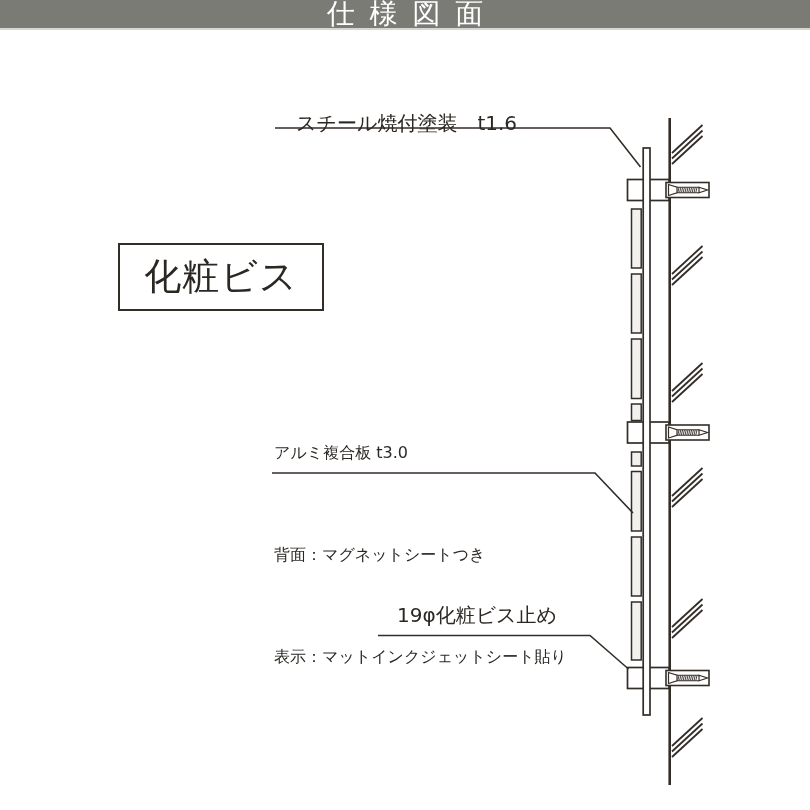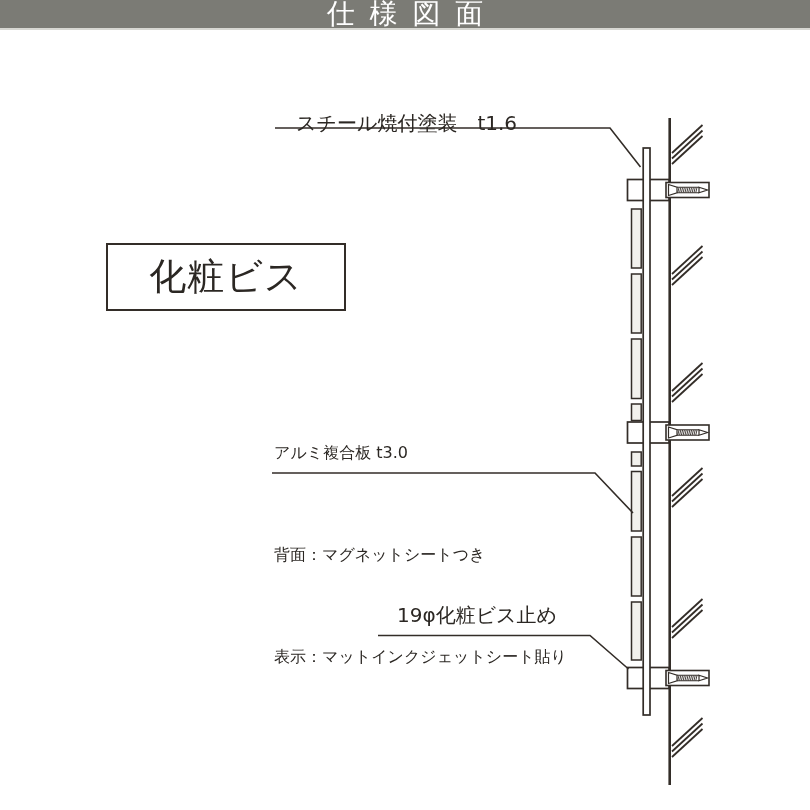--- a/index.html
+++ b/index.html
@@ -31,21 +31,21 @@
 
   svg.drawing{position:absolute;left:0;top:0;color:var(--line);}
 
   .lbl{position:absolute;font-size:20px;line-height:24px;color:var(--text);white-space:pre;}
   .steel-label{left:296px;top:96px;margin-top:15px;}
   .bottom-label{left:397px;top:603px;}
 
   .alu-label{position:absolute;left:274px;top:368px;font-size:16px;line-height:34px;color:var(--text);white-space:pre;}
 
   .screw-box{
-    position:absolute;left:106px;top:243px;width:240px;height:68px;
+    position:absolute;left:118px;top:243px;width:206px;height:68px;
     border:2px solid var(--line);background:var(--background);
     display:flex;align-items:center;justify-content:center;
   }
   .screw-box span{font-size:37px;letter-spacing:1px;color:var(--text);}
 </style>
 </head>
 <body>
 
 <header class="titlebar">
   <span>仕 様 図 面</span>

